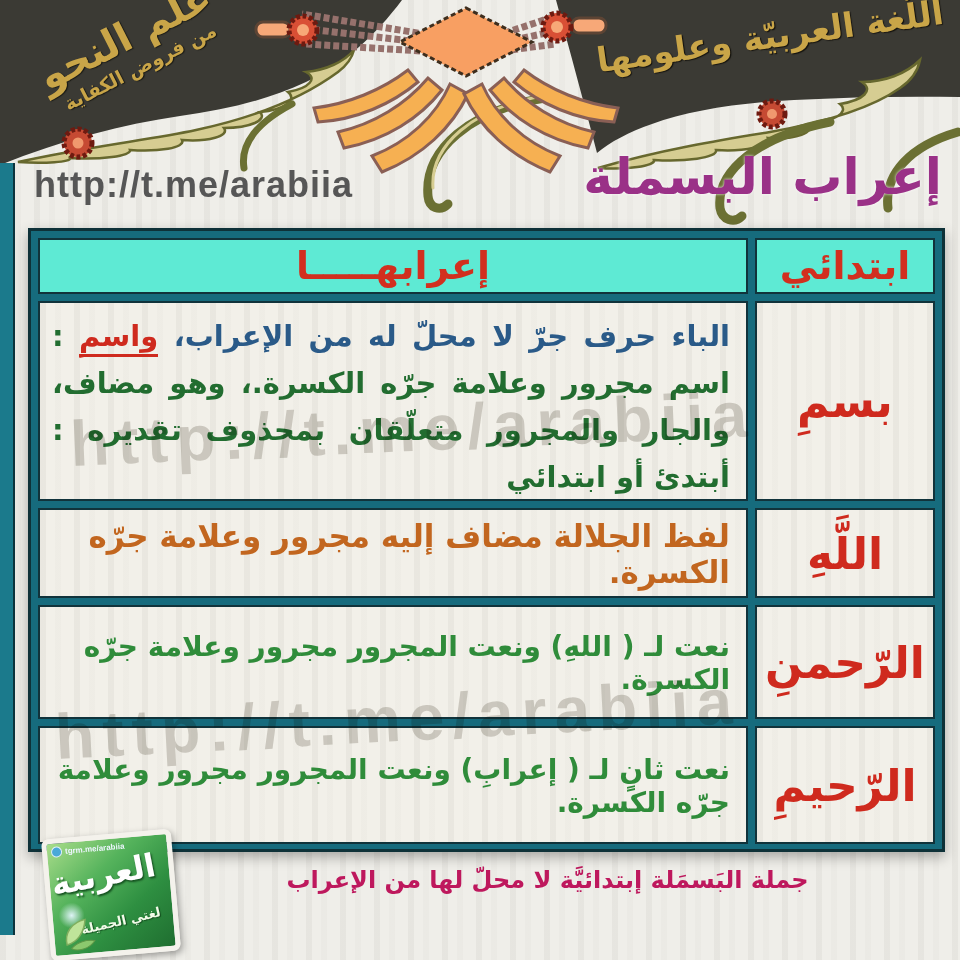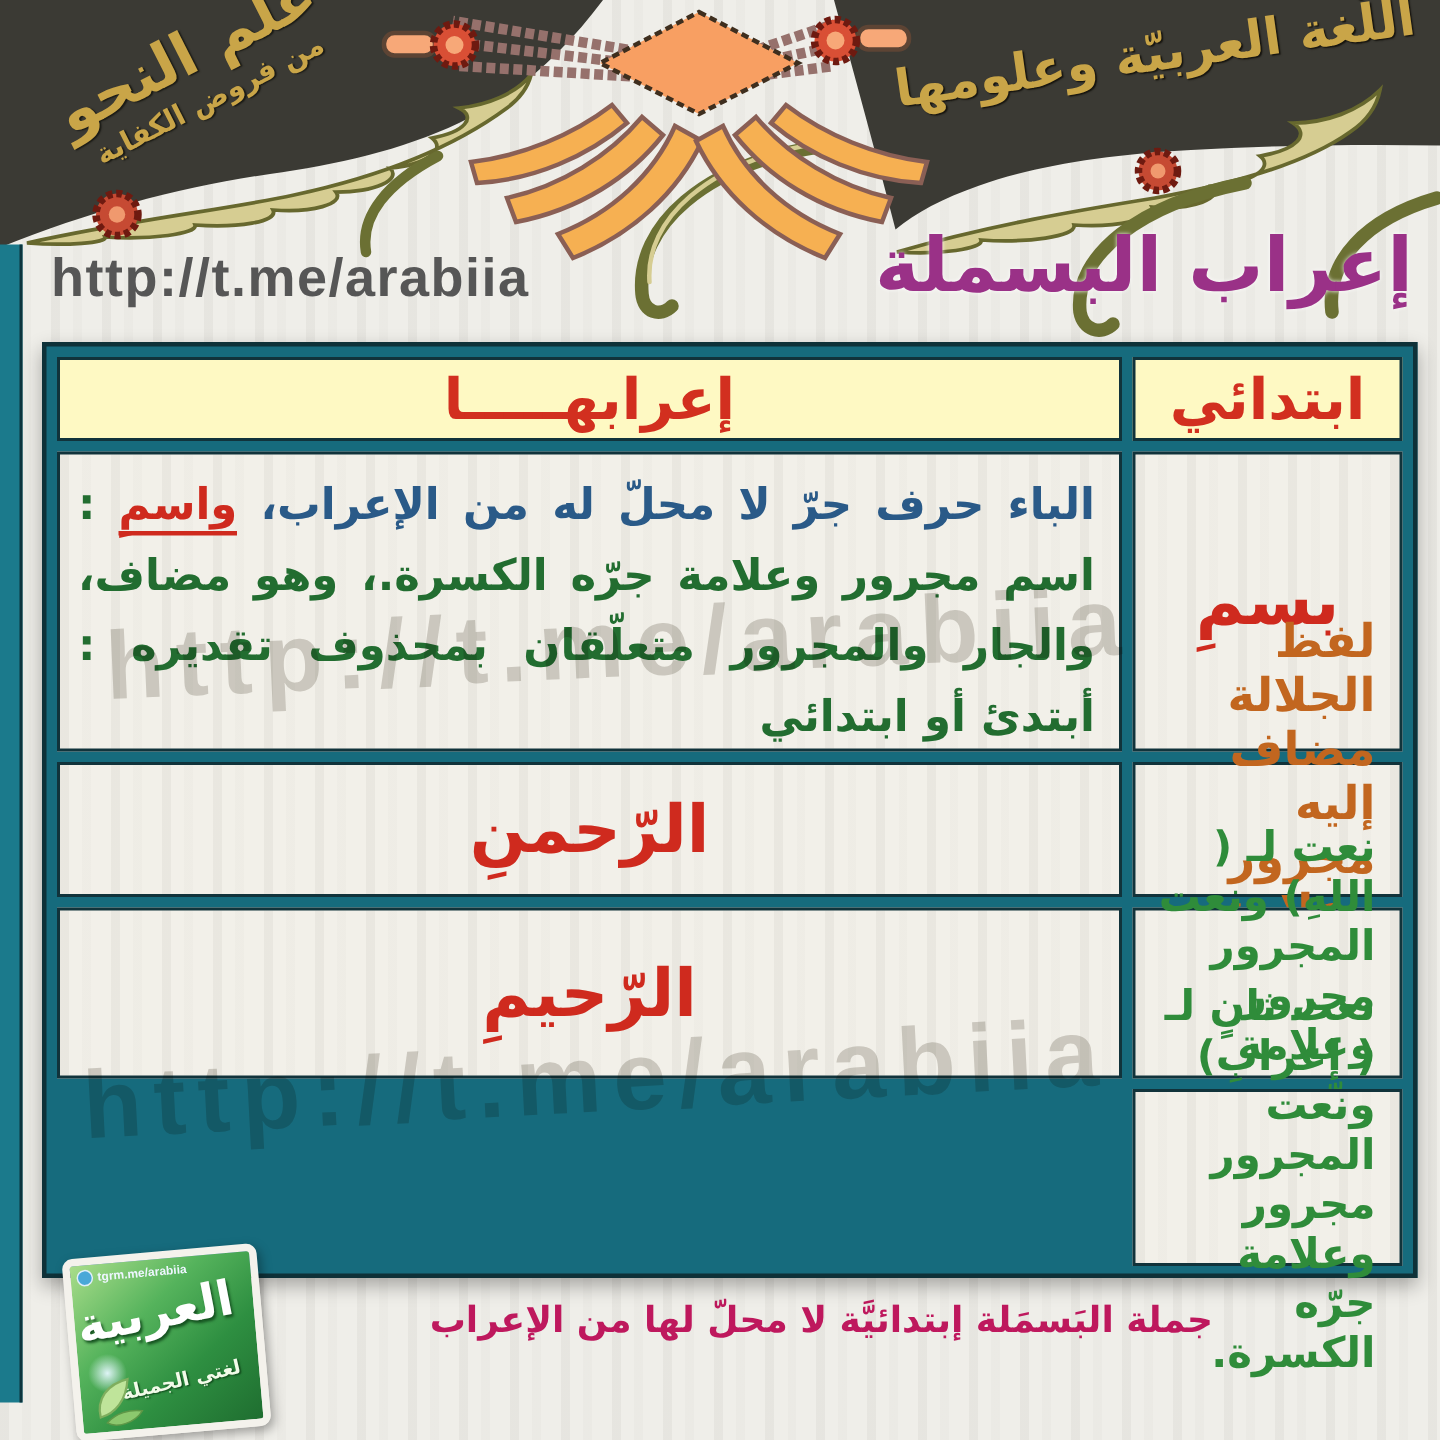--- a/index.html
+++ b/index.html
@@ -61,21 +61,21 @@
     box-shadow:0 5px 12px rgba(0,0,0,0.3);
   }
   .cell{
     background:#f2f0e9;
     border:2px solid #11333b;box-sizing:border-box;
     background-image:repeating-linear-gradient(90deg,
       rgba(70,65,55,0.05) 0 6px, transparent 6px 15px,
       rgba(70,65,55,0.02) 15px 21px, transparent 21px 34px);
   }
   .cell.head{
-    background:#fef9c3;
+    background:#5eead4;
     display:flex;align-items:center;justify-content:center;
     color:#d22f1f;font-size:38px;font-weight:bold;
   }
   .cell.word{
     display:flex;align-items:center;justify-content:center;
     color:#cf2a1e;font-size:44px;font-weight:bold;
   }
   .cell.analysis{
     direction:rtl;text-align:justify;
     font-weight:bold;
@@ -213,20 +213,21 @@
 
   <div class="left-strip"></div>
 
   <div class="grammar-table">
     <div class="cell head">ابتدائي</div>
     <div class="cell head">إعرابهـــــا</div>
 
     <div class="cell word">بسمِ</div>
     <div class="cell analysis r1"><span class="seg-blue">الباء حرف جرّ لا محلّ له من الإعراب، </span><span class="seg-red">واسمِ</span><span class="seg-green"> : اسم مجرور وعلامة جرّه الكسرة.، وهو مضاف، والجار والمجرور متعلّقان بمحذوف تقديره : أبتدئ أو ابتدائي</span></div>
 
+    <div class="cell word">اللَّهِ</div>
     <div class="cell analysis r2 flexmid">
         <span>لفظ الجلالة مضاف إليه مجرور وعلامة جرّه الكسرة.</span>
       </div>
 
     <div class="cell word">الرّحمنِ</div>
     <div class="cell analysis r3 flexmid">
         <span>نعت لـ ( اللهِ)  ونعت المجرور مجرور وعلامة جرّه الكسرة.</span>
       </div>
 
     <div class="cell word">الرّحيمِ</div>

